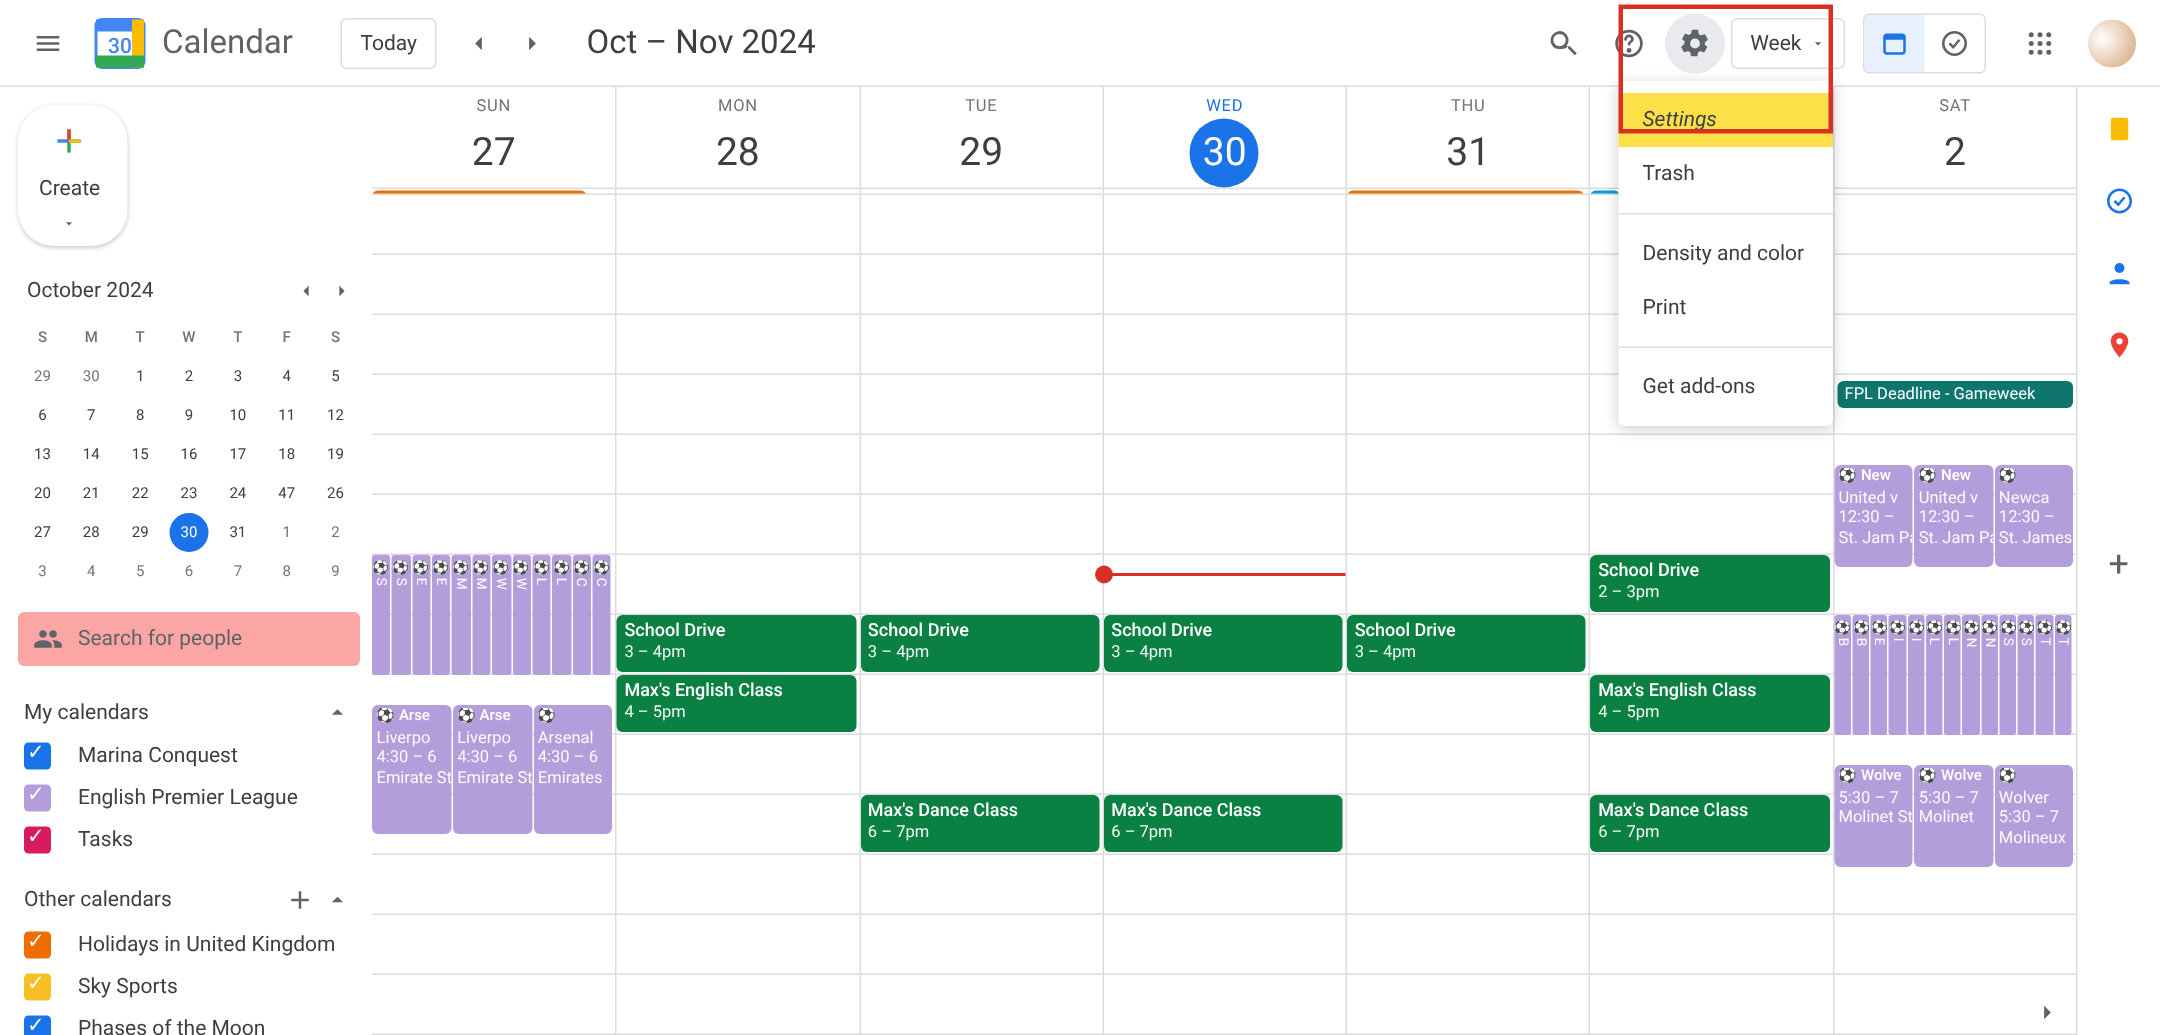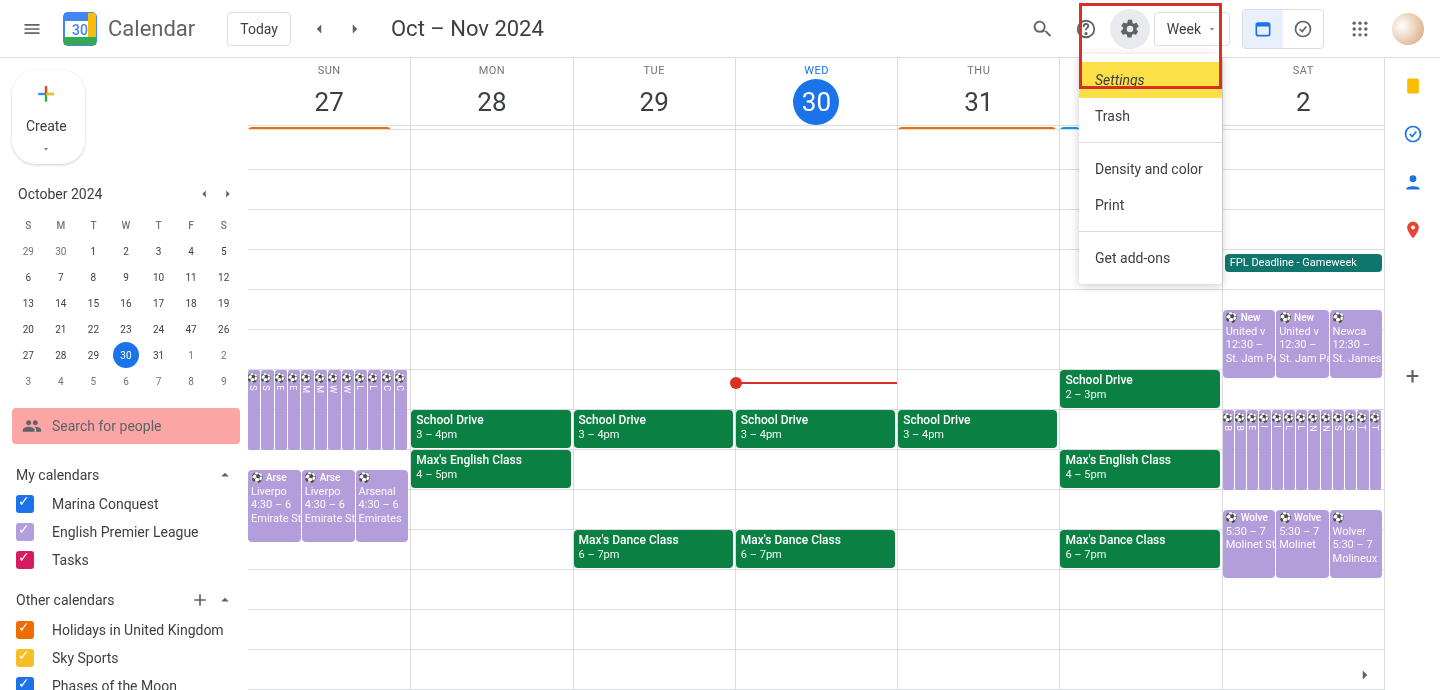--- a/index.html
+++ b/index.html
@@ -397,21 +397,21 @@
               <div class="t">⚽ E</div>
               <div class="t">⚽ M</div>
               <div class="t">⚽ M</div>
               <div class="t">⚽ W</div>
               <div class="t">⚽ W</div>
               <div class="t">⚽ L</div>
               <div class="t">⚽ L</div>
               <div class="t">⚽ C</div>
               <div class="t">⚽ C</div>
             </div>
-            <div style="position: absolute; top: 340px; height: 72px; left: 0px; right: 2px; display: flex; gap: 1px;">
+            <div style="position: absolute; top: 340px; height: 86px; left: 0px; right: 2px; display: flex; gap: 1px;">
               <div class="event col-purple" style="position: relative; flex: 1 1 0%; font-size: 10px; padding: 2px 3px;">
                 <div class="et">⚽ Arse</div>
                 <div class="es">Liverpo</div>
                 <div class="es">4:30 – 6</div>
                 <div class="es">Emirate Stadium</div>
               </div>
               <div class="event col-purple" style="position: relative; flex: 1 1 0%; font-size: 10px; padding: 2px 3px;">
                 <div class="et">⚽ Arse</div>
                 <div class="es">Liverpo</div>
                 <div class="es">4:30 – 6</div>

